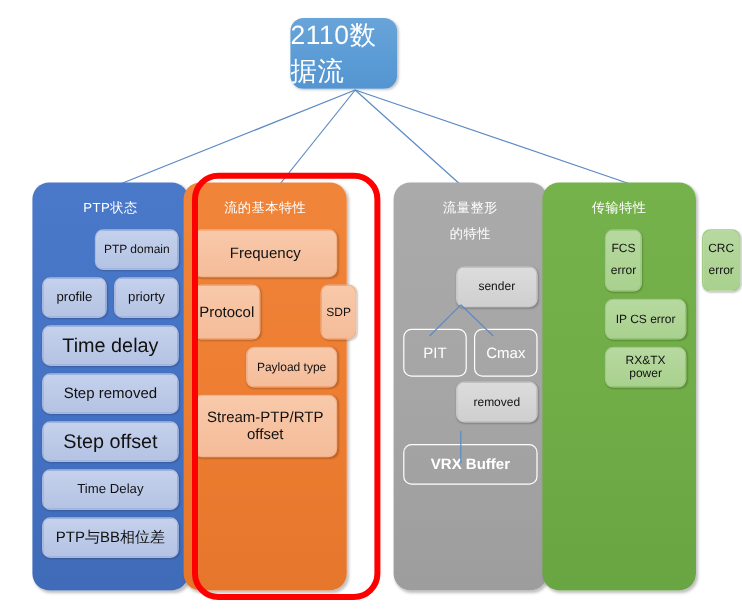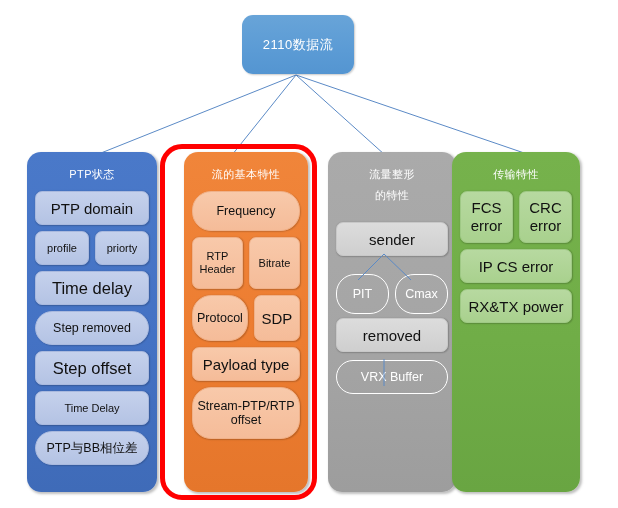--- a/index.html
+++ b/index.html
@@ -26,29 +26,29 @@
     left: 0; top: 0;
     width: 618px; height: 508px;
     pointer-events: none;
   }
 
   
   .root-node {
     position: absolute;
     left: 242px;
     top: 15px;
-    width: 112px;
+    width: 89px;
     height: 59px;
     border-radius: 11px;
     background: linear-gradient(180deg, #68a4d8 0%, #5b9bd5 60%, #5495d1 100%);
     color: #ffffff;
     display: flex;
     align-items: center;
     justify-content: center;
-    font-size: 13px;
+    font-size: 22px;
     letter-spacing: 0.5px;
     box-shadow: 1px 1px 2px rgba(0,0,0,0.22);
   }
 
   
   .column {
     position: absolute;
     top: 152px;
     height: 340px;
     border-radius: 14px;
@@ -95,22 +95,22 @@
     width: 130px;
     background: linear-gradient(180deg, #4a79c9 0%, #4472c4 55%, #3f6bb8 100%);
   }
   #col-ptp .item {
     background: linear-gradient(180deg, #c5d1ec 0%, #b4c3e4 100%);
     border: 1px solid #a9b9de;
   }
 
   
   #col-stream {
-    left: 184px;
-    width: 124px;
+    left: 153px;
+    width: 136px;
     background: linear-gradient(180deg, #f0853a 0%, #ed7d31 55%, #e5762b 100%);
   }
   #col-stream .item {
     background: linear-gradient(180deg, #f8c9aa 0%, #f5bc99 100%);
     border: 1px solid #f0b189;
   }
   #highlight-ring {
     position: absolute;
     left: 160px;
     top: 144px;
@@ -150,22 +150,22 @@
     width: 128px;
     background: linear-gradient(180deg, #76b24c 0%, #70ad47 55%, #69a542 100%);
   }
   #col-transport .item {
     background: linear-gradient(180deg, #b7d9a0 0%, #a9d18e 100%);
     border: 1px solid #9fc985;
   }
 
   
   .t-xl { font-size: 16.5px; }
-  .t-lg { font-size: 15px; }
-  .t-md { font-size: 12.5px; border-radius: 19px; }
+  .t-lg { font-size: 10px; margin-left: 44px; }
+  .t-md { font-size: 12.5px; }
   .t-sm { font-size: 11px; }
   .h-34 { height: 34px; }
   .h-40 { height: 40px; }
   .h-46 { height: 46px; }
   .h-52 { height: 52px; }
   .lh-tight { line-height: 13px; }
 </style>
 </head>
 <body>
 
@@ -223,31 +223,20 @@
   </div>
 
   <div id="col-stream" class="column">
     <div class="col-header">流的基本特性</div>
     <div class="col-body">
 
       <div class="item h-40 t-md">
         <span>Frequency</span>
       </div>
 
-      <div class="row2">
-        <div class="item h-52 t-sm lh-tight">
-          <span>
-            <span>RTP</span><br>
-            <span>Header</span>
-          </span>
-        </div>
-        <div class="item h-52 t-sm">
-          <span>Bitrate</span>
-        </div>
-      </div>
 
       <div class="row2">
         <div class="item h-46 t-md">
           <span>Protocol</span>
         </div>
         <div class="item h-46 t-lg">
           <span>SDP</span>
         </div>
       </div>
 
@@ -287,21 +276,21 @@
         </div>
         <div class="item outline h-40 t-md">
           <span>Cmax</span>
         </div>
       </div>
 
       <div class="item filled h-34 t-lg">
         <span>removed</span>
       </div>
 
-      <div class="item outline h-34 t-md" style="margin-top:4px;">
+      <div class="item outline h-34 t-md" style="margin-top:14px;font-weight:bold;">
         <span>VRX Buffer</span>
       </div>
 
     </div>
   </div>
 
   <div id="col-transport" class="column">
     <div class="col-header">传输特性</div>
     <div class="col-body">
 

